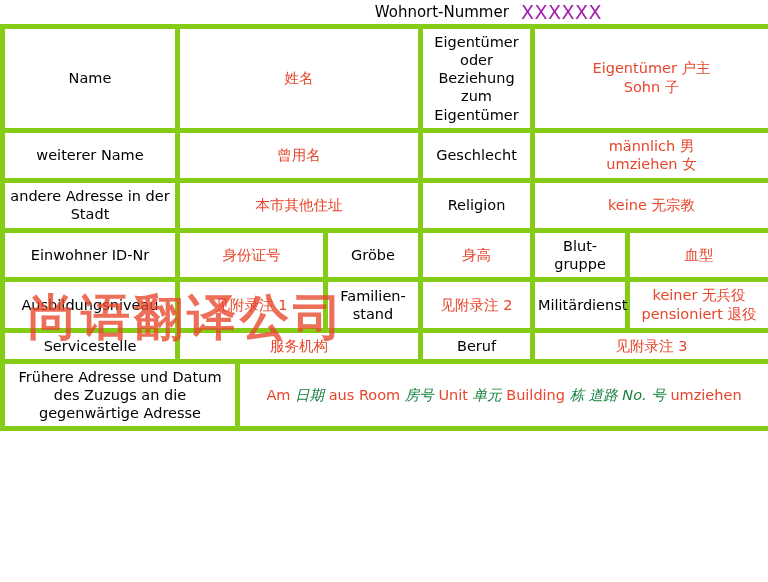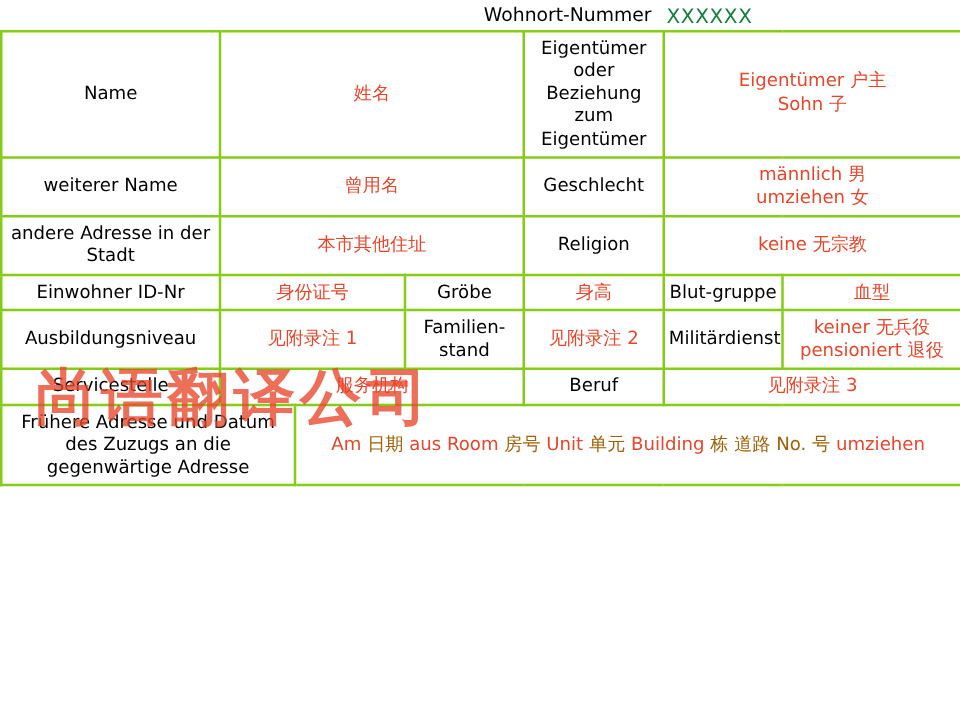--- a/index.html
+++ b/index.html
@@ -28,46 +28,47 @@
     justify-content: flex-end;
     padding-right: 6px;
     box-sizing: border-box;
   }
   .header-label {
     font-size: 15px;
     color: #000000;
     margin-right: 12px;
   }
   .header-value {
-    font-size: 16px;
-    color: #15803d;
+    font-size: 19px;
+    color: #a21caf;
     letter-spacing: 0.5px;
   }
 
   table.form {
     border-collapse: collapse;
     table-layout: fixed;
     width: 768px;
   }
   table.form td {
-    border: 2px solid #84cc16;
+    border: 5px solid #84cc16;
     text-align: center;
     vertical-align: middle;
     font-size: 14.5px;
     padding: 4px 3px;
     line-height: 1.25;
   }
   .de {
     color: #000000;
   }
   .zh {
     color: #e8462b;
   }
   .mixed .zh {
-    color: #a16207;
+    color: #15803d;
+    font-style: italic;
   }
   .mixed .de {
     color: #e8462b;
   }
   .stack div {
     line-height: 1.3;
   }
   .small { font-size: 13.5px; }
 
   

